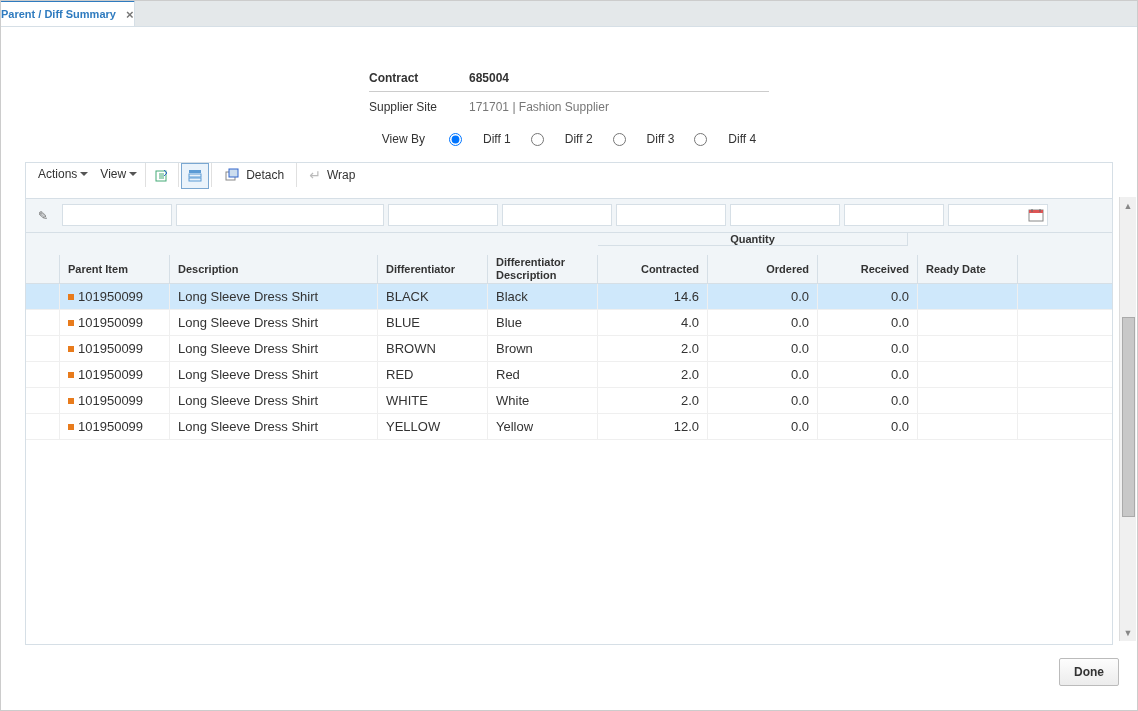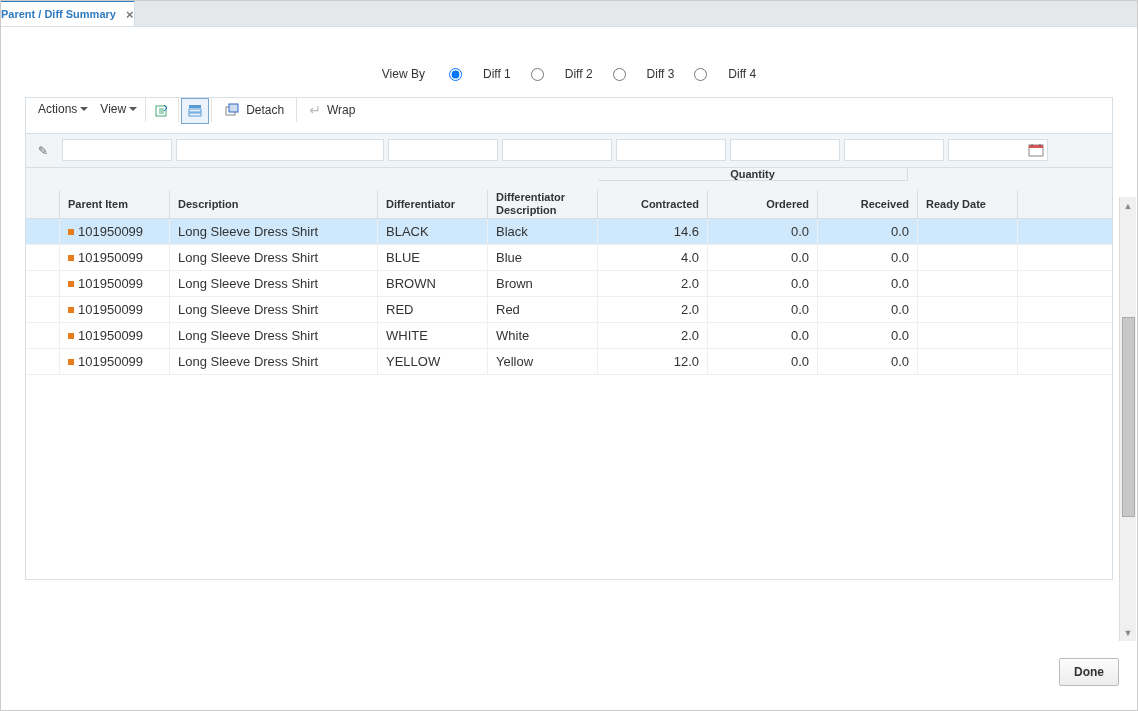--- a/index.html
+++ b/index.html
@@ -87,20 +87,28 @@
 <body>
 
 <div class="tab-bar">
   <div class="tab">
     <span>Parent / Diff Summary</span>
     <span class="tab-close">×</span>
   </div>
 </div>
 
 <div class="header-info">
+  <div class="hdr-row first">
+    <div class="hdr-label">Contract</div>
+    <div class="hdr-value">685004</div>
+  </div>
+  <div class="hdr-row">
+    <div class="hdr-label">Supplier Site</div>
+    <div class="hdr-value">171701 | Fashion Supplier</div>
+  </div>
 </div>
 
 <div class="viewby">
   <span class="viewby-label">View By</span>
   <label class="radio-item">
       <input type="radio" name="vb" checked="" style="">
       <span>Diff 1</span>
     </label>
   <label class="radio-item">
       <input type="radio" name="vb" style="">

